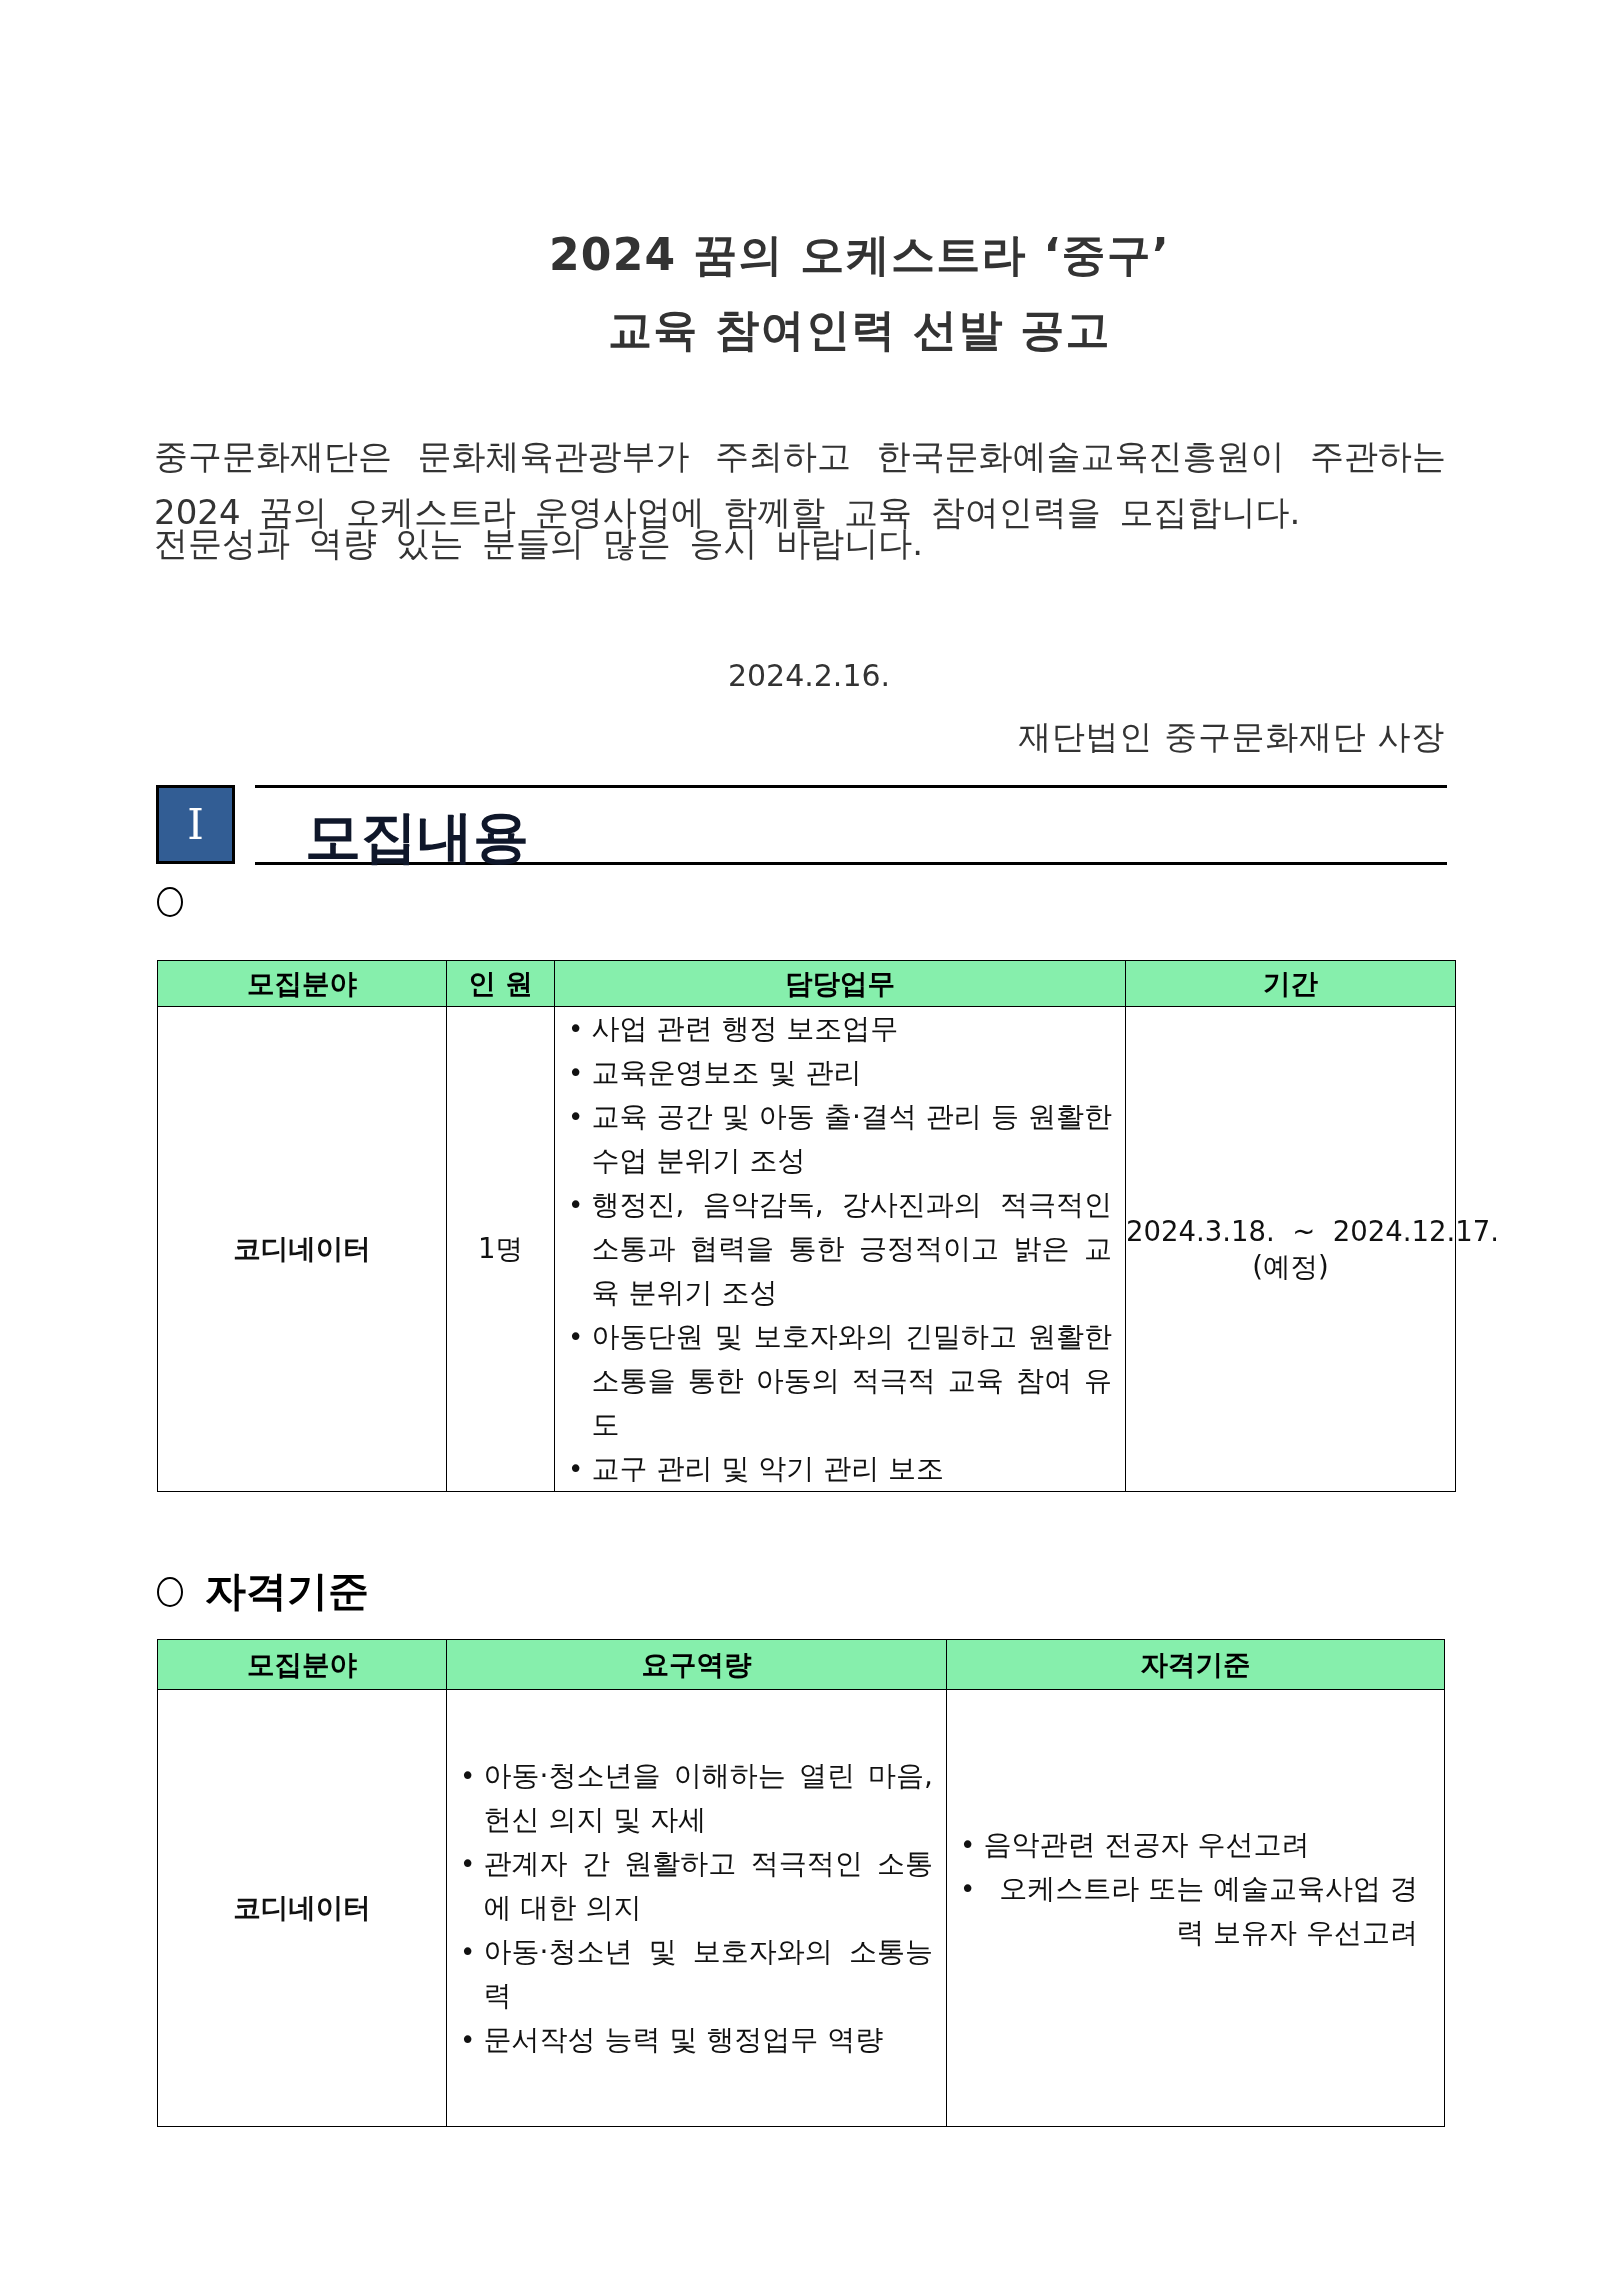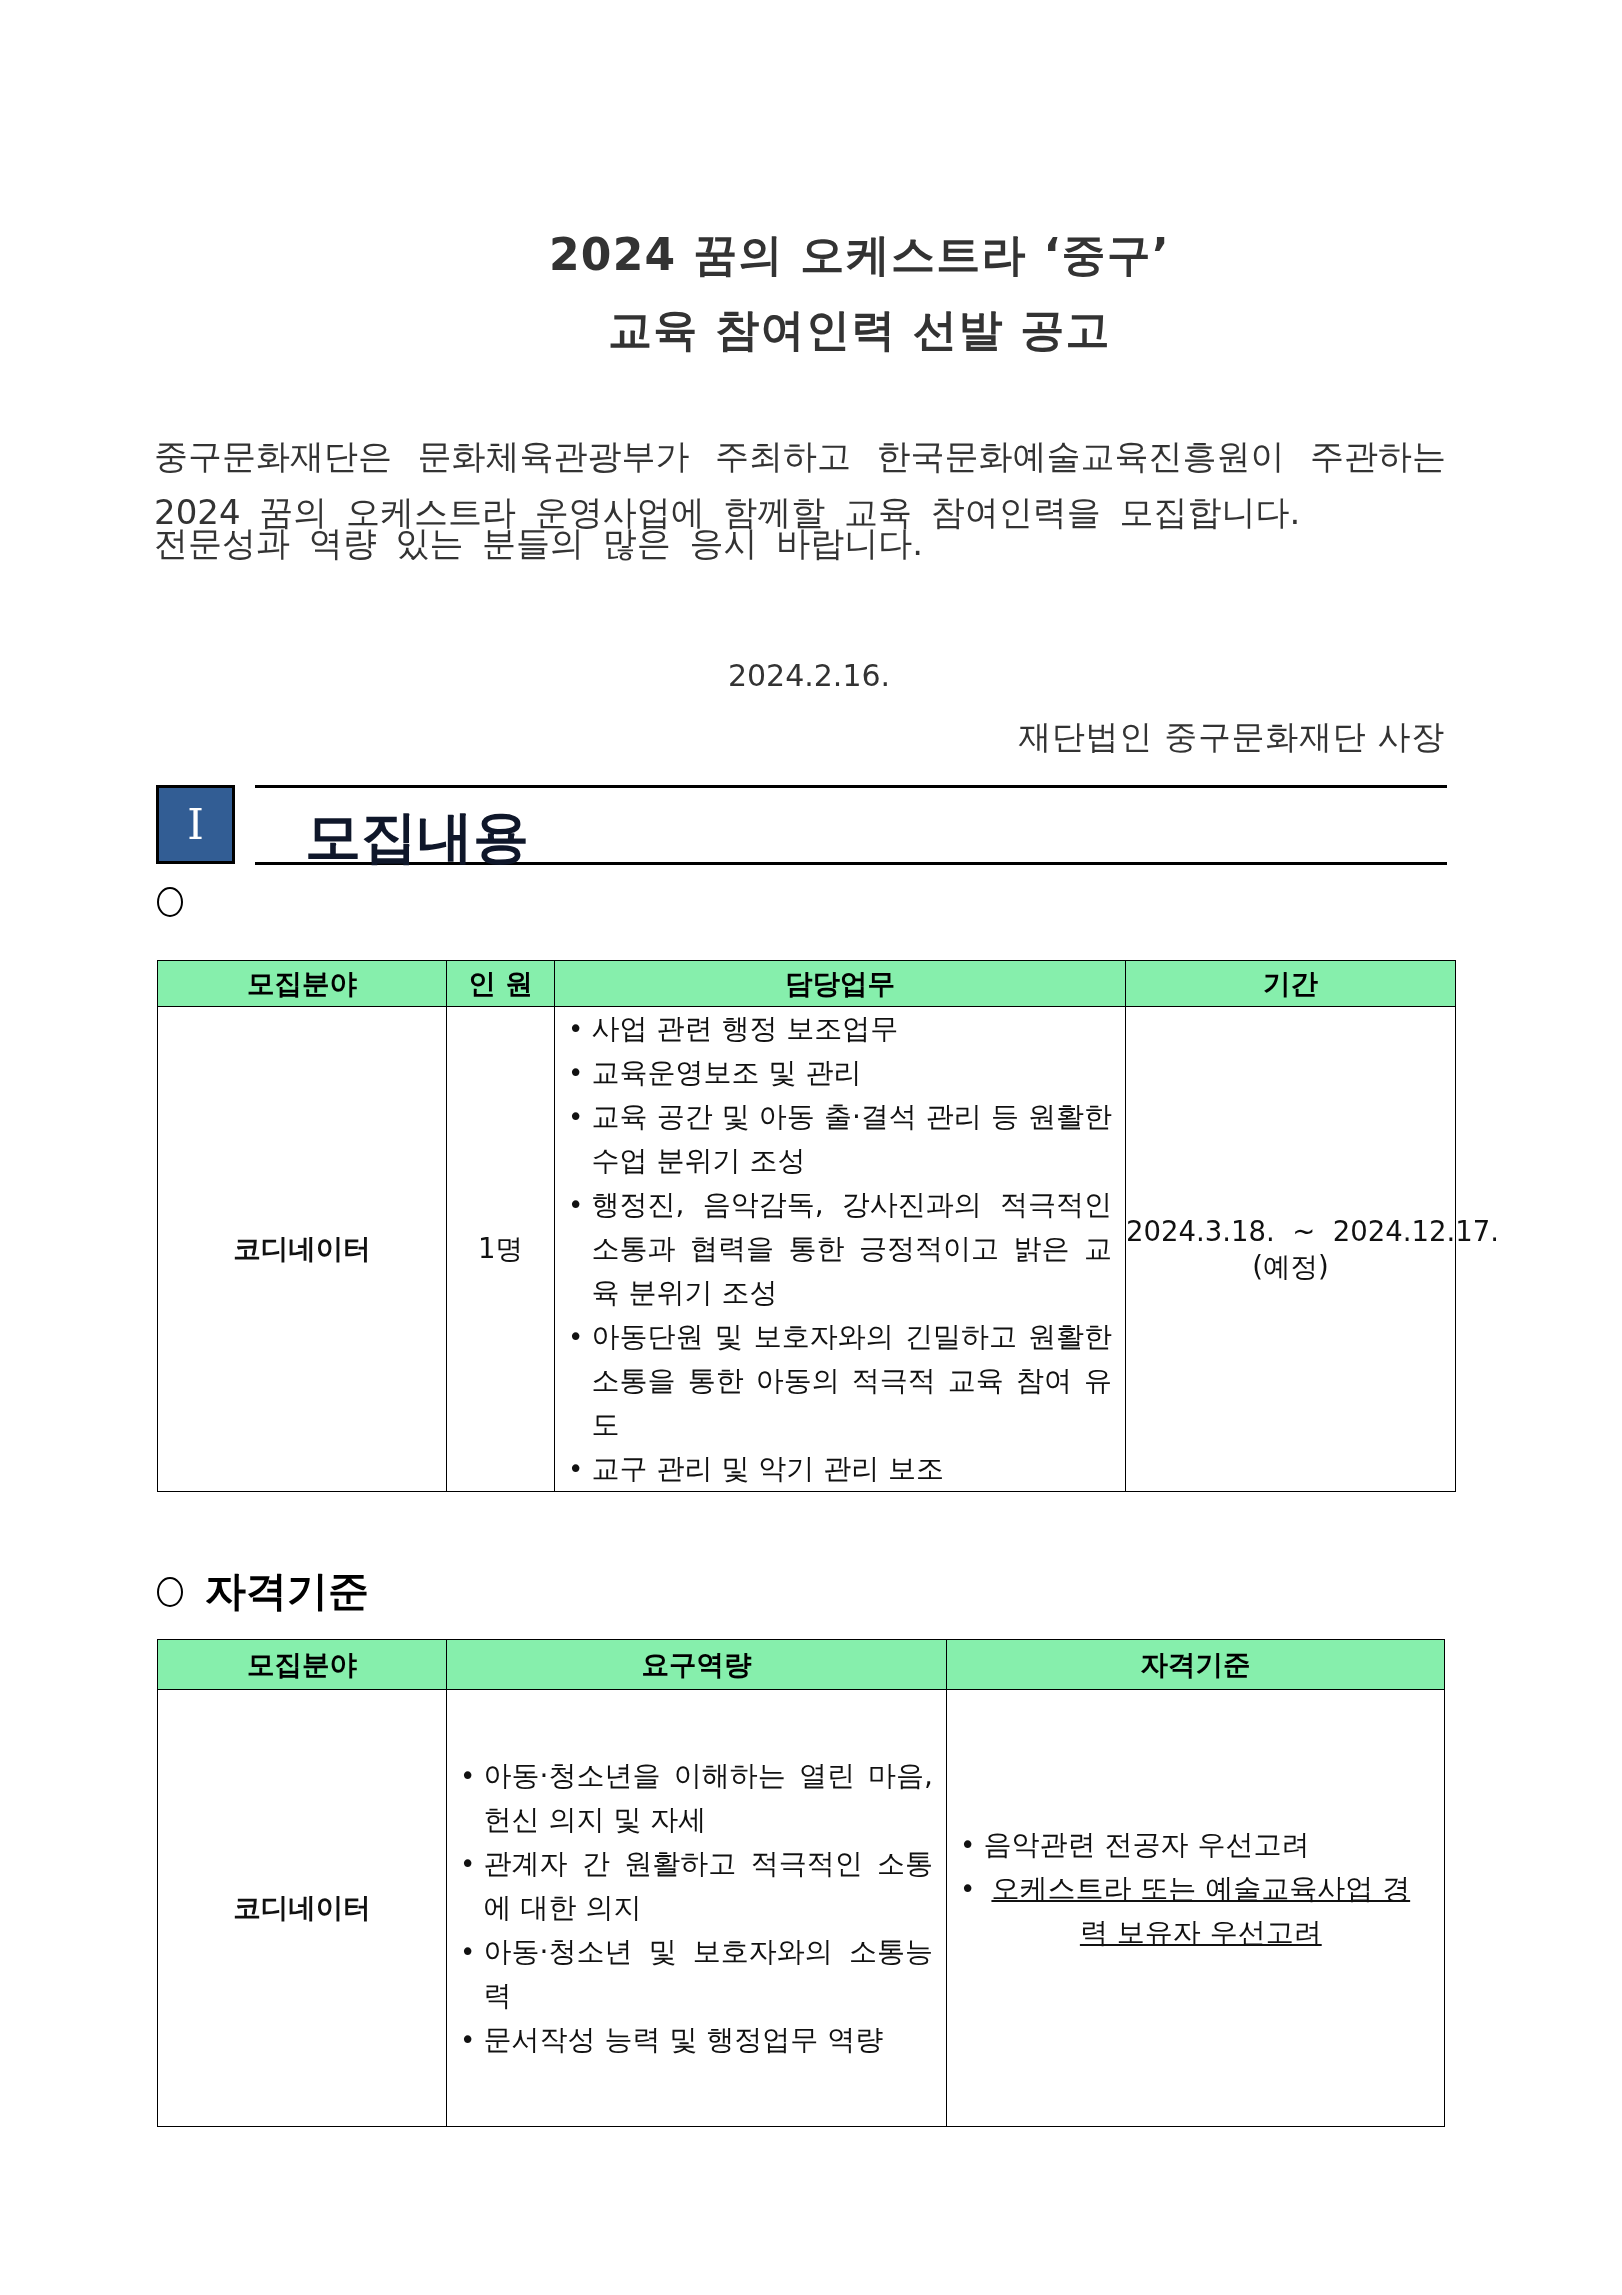--- a/index.html
+++ b/index.html
@@ -151,19 +151,19 @@
         <ul class="bullets" style="padding:0 13px 0 13px;">
           <li>아동·청소년을 이해하는 열린 마음, 헌신 의지 및 자세</li>
           <li>관계자 간 원활하고 적극적인 소통에 대한 의지</li>
           <li>아동·청소년 및 보호자와의 소통능력</li>
           <li>문서작성 능력 및 행정업무 역량</li>
         </ul>
       </td>
       <td style="vertical-align:middle;">
         <ul class="bullets" style="padding:0 26px 39px 13px;">
           <li style="text-align:left;">음악관련 전공자 우선고려</li>
-          <li style="text-align:center;text-decoration:underline;">오케스트라 또는 예술교육사업 경력 보유자 우선고려</li>
+          <li style="text-align:right;">오케스트라 또는 예술교육사업 경력 보유자 우선고려</li>
         </ul>
       </td>
     </tr>
   </tbody>
 </table>
 
 
 </body></html>

